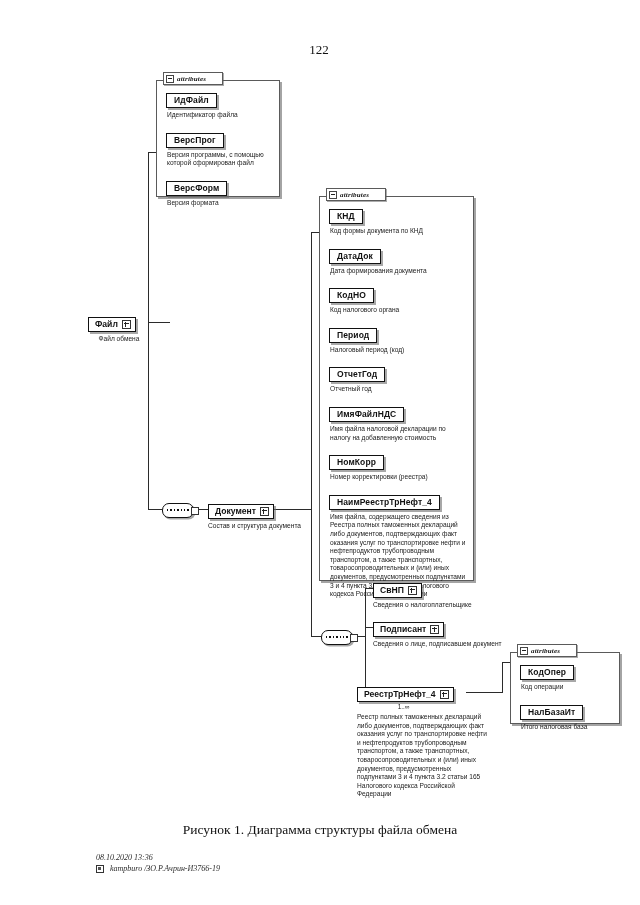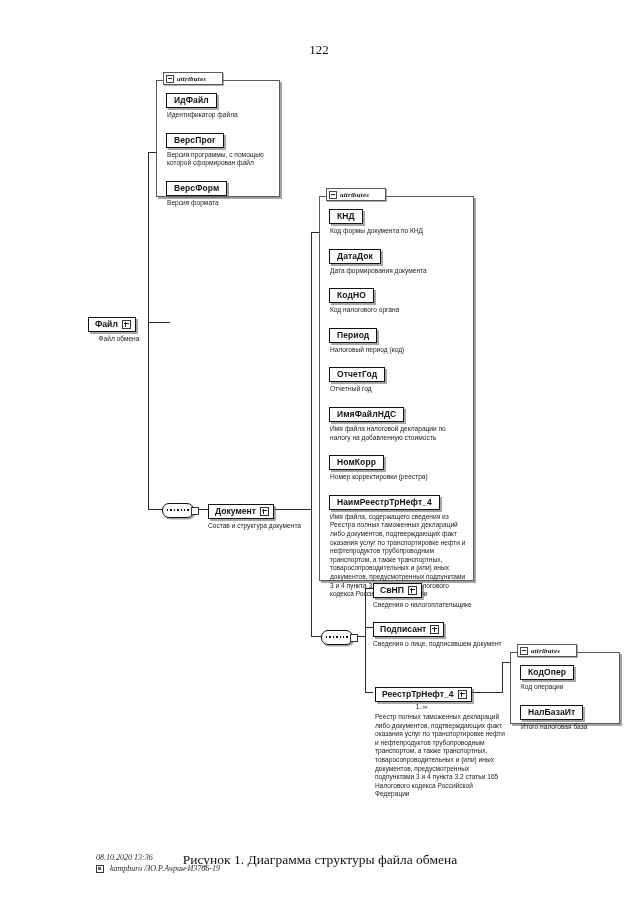--- a/index.html
+++ b/index.html
@@ -86,21 +86,21 @@
     position:absolute;right:-6px;top:2.5px;width:6px;height:6px;border:1.2px solid #333;background:#fff;
   }
 
   
   .ln{position:absolute;background:#2b2b2b;}
   .ln.h{height:1px;}
   .ln.v{width:1px;}
 
   
   .caption{
-    position:absolute;left:0;width:640px;top:852px;text-align:center;
+    position:absolute;left:0;width:640px;top:822px;text-align:center;
     font-family:"Liberation Serif", serif;font-size:13.5px;color:#111;
   }
   .footer{
     position:absolute;left:96px;top:852px;
     font-family:Liberation Serif, serif;font-style:italic;font-size:8px;
     color:#2a2a2a;line-height:11px;
   }
   .footer .sig{display:flex;align-items:center;gap:6px;}
   .sig-mark{
     display:inline-block;width:6px;height:6px;border:1px solid #333;position:relative;
@@ -220,21 +220,21 @@
   </div>
 
   <div class="node" style="left:373px;top:618px;">
     <div class="node-box">
       <span class="lbl">Подписант</span>
       <span class="plus-sq"></span>
     </div>
     <div class="node-desc" style="width:152px;">Сведения о лице, подписавшем документ</div>
   </div>
 
-  <div class="node" style="left:375px;top:683px;width:93px;">
+  <div class="node" style="left:357px;top:683px;width:93px;">
     <div class="node-box">
       <span class="lbl">РеестрТрНефт_4</span>
       <span class="plus-sq"></span>
     </div>
     <div class="mult">1..∞</div>
     <div class="node-desc" style="width:133px;margin-top:3px;">Реестр полных таможенных деклараций либо документов, подтверждающих факт оказания услуг по транспортировке нефти и нефтепродуктов трубопроводным транспортом, а также транспортных, товаросопроводительных и (или) иных документов, предусмотренных подпунктами 3 и 4 пункта 3.2 статьи 165 Налогового кодекса Российской Федерации</div>
   </div>
 
   <div class="attr-box" style="left:510px;top:652px;width:108px;height:70px;">
     <div class="attr-tab">

